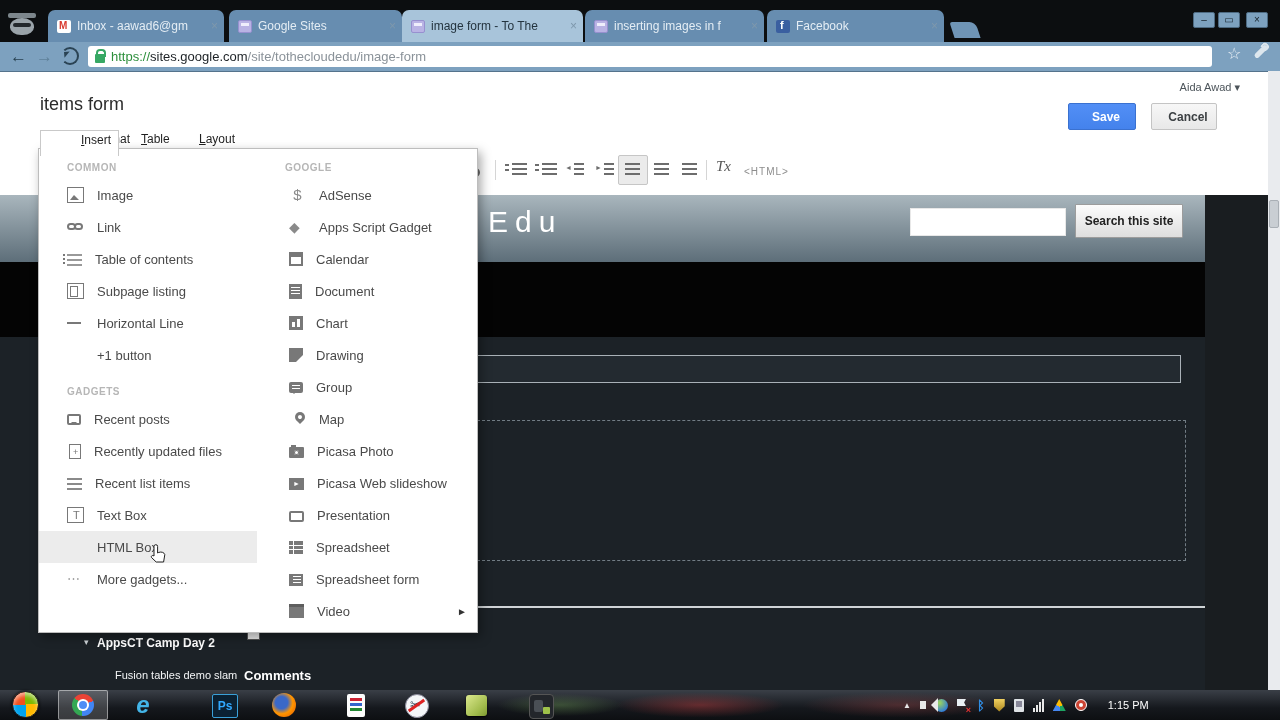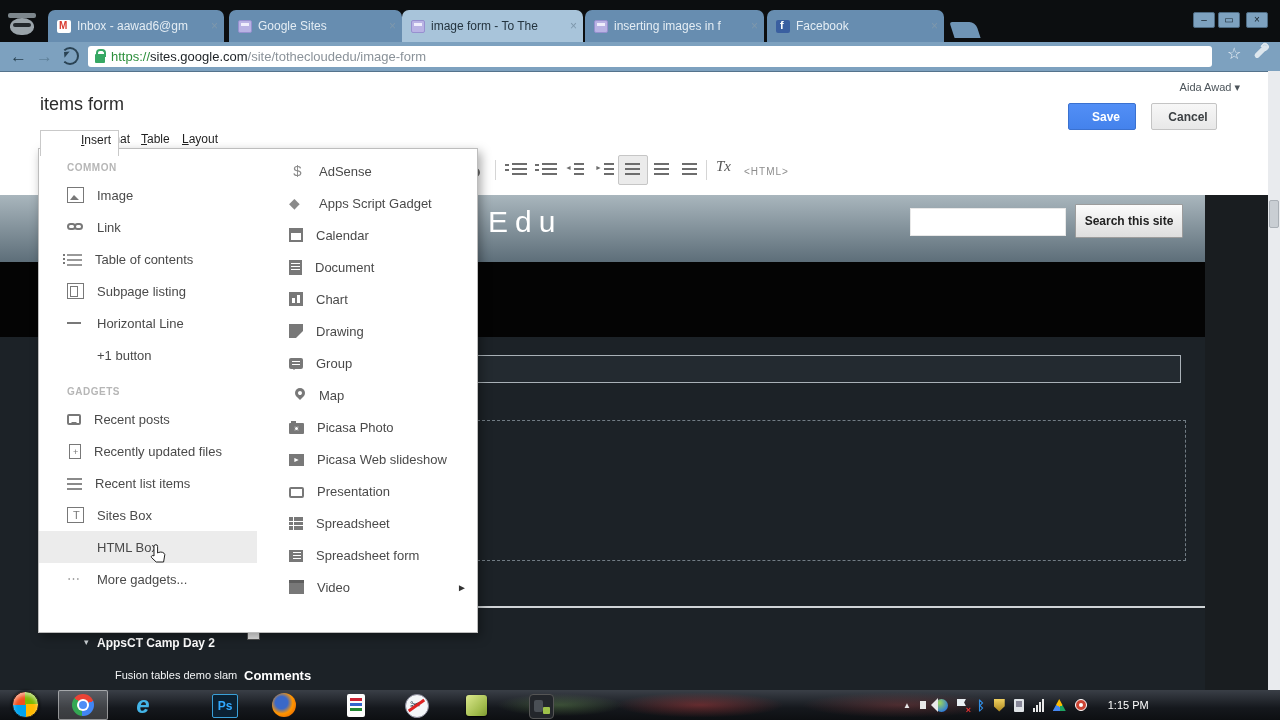--- a/index.html
+++ b/index.html
@@ -258,21 +258,21 @@
   <div class="abs wrench"></div>
 
   <div class="abs pg-title">items form</div>
   <div class="abs user"><span>Aida Awad</span> <span>▾</span></div>
   <div class="abs btn btn-save">Save</div>
   <div class="abs btn btn-cancel">Cancel</div>
 
   <div class="abs menubar-item open" style="left:40px;"><span class="ml">Insert</span></div>
   <div class="abs menubar-item" style="left:85px;"><span class="ml">Format</span></div>
   <div class="abs menubar-item" style="left:134px;"><span class="ml">Table</span></div>
-  <div class="abs menubar-item" style="left:175px;"><span class="ml">Layout</span></div>
+  <div class="abs menubar-item" style="left:192px;"><span class="ml">Layout</span></div>
 
   <div class="abs toolbar"></div>
   <span class="tb" style="left:466px;"><span class="chain"></span><span class="chain" style="margin-left:-4px;"></span></span>
   <div class="tb tb-sep" style="left:495px;"></div>
   <div class="tb tb-lines tb-pre" style="left:512px;"></div>
   <div class="tb tb-lines tb-pre" style="left:542px;"></div>
   <div class="tb tb-lines tb-arrow-l" style="left:574px;width:10px;"></div>
   <div class="tb tb-lines tb-arrow-r" style="left:604px;width:10px;"></div>
   <div class="tb tb-box" style="left:618px;"></div>
   <div class="tb tb-lines" style="left:625px;"></div>
@@ -338,32 +338,33 @@
       <div class="mi">
           <span class="mico i-updated"></span>
           <span class="lbl">Recently updated files</span>
         </div>
       <div class="mi">
           <span class="mico i-listitems"></span>
           <span class="lbl">Recent list items</span>
         </div>
       <div class="mi">
           <span class="mico i-textbox"></span>
-          <span class="lbl">Sites Box</span>
+          <span class="lbl">Text Box</span>
         </div>
       <div class="mi hl">
           <span class="mico"></span>
           <span class="lbl">HTML Box</span>
         </div>
       <div class="mi">
           <span class="mico i-more">⋯</span>
           <span class="lbl">More gadgets...</span>
         </div>
     </div>
     <div class="mcol rcol">
+      <div class="msec">GOOGLE</div>
       <div class="mi">
           <span class="mico i-dollar">$</span>
           <span class="lbl">AdSense</span>
         </div>
       <div class="mi">
           <span class="mico i-script">◆</span>
           <span class="lbl">Apps Script Gadget</span>
         </div>
       <div class="mi">
           <span class="mico i-calendar"></span>

